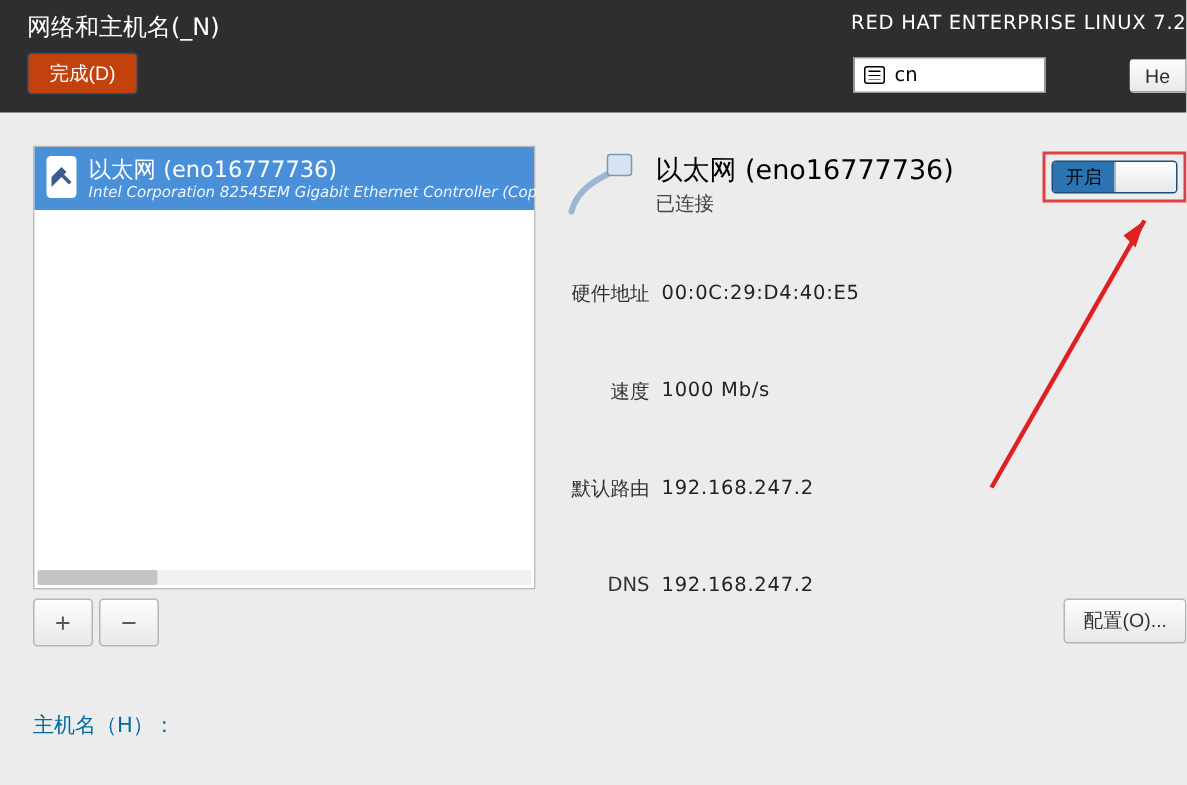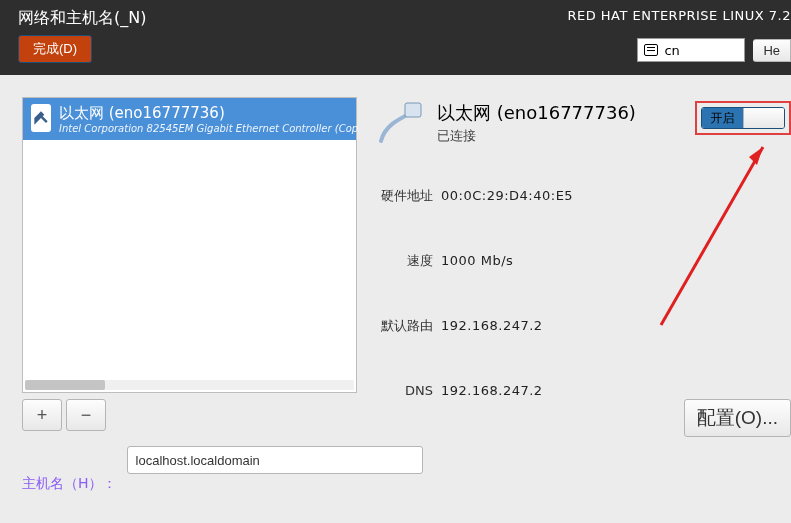--- a/index.html
+++ b/index.html
@@ -4,24 +4,24 @@
 <style>
   * { box-sizing: border-box; margin: 0; padding: 0; }
   html, body { width: 791px; height: 523px; overflow: hidden; font-family: "DejaVu Sans", "Cantarell", sans-serif; font-size: 13px; background: #ececec; }
   
   .topbar { background: #2e2e2e; color: #fff; height: 75px; padding: 8px 8px 0 18px; position: relative; }
   .title { font-size: 16px; font-weight: normal; margin-bottom: 6px; }
   .done-btn { background: #c2410c; border: 1px solid #1a4f7a; color: #fff; padding: 4px 14px; border-radius: 3px; font-size: 13px; cursor: pointer; }
   .top-right { position: absolute; right: 0; top: 8px; text-align: right; width: 300px; }
   .distro { font-size: 13px; letter-spacing: 0.5px; margin-bottom: 6px; font-weight: normal; }
   .rightrow { display: flex; gap: 8px; justify-content: flex-end; align-items: center; position: absolute; right: 0; top: 38px; }
-  .lang-ind { background: #fff; border: 1px solid #999; height: 24px; width: 108px; display: flex; align-items: center; padding: 0 6px; gap: 6px; color: #000; font-size: 13px; }
+  .lang-ind { background: #fff; border: 1px solid #999; height: 24px; width: 128px; display: flex; align-items: center; padding: 0 6px; gap: 6px; color: #000; font-size: 13px; }
   .kb-icon { display:inline-block; width:14px; height:12px; border:1px solid #000; border-radius:2px; position:relative; }
   .kb-icon::after { content:""; position:absolute; inset:2px; background:repeating-linear-gradient(to bottom, #000 0 1px, transparent 1px 3px); }
-  .help-btn { background: linear-gradient(#fdfdfd,#e8e8e8); border: 1px solid #b5b5b5; border-left:none; border-radius: 3px 0 0 3px; color: #2e2e2e; padding: 3px 10px; font-size: 13px; cursor: pointer; }
+  .help-btn { background: linear-gradient(#fdfdfd,#e8e8e8); border: 1px solid #b5b5b5; border-left:none; border-radius: 3px 0 0 3px; color: #2e2e2e; padding: 3px 10px; font-size: 13px; cursor: pointer; margin-left: 48px; }
 
   .body-area { padding: 22px 0 0 22px; display: flex; gap: 18px; }
   
   .left-col { width: 335px; }
   .net-list { border: 1px solid #bdbdbd; background: #fff; height: 296px; position: relative; }
   .net-item { background: #4a90d9; color: #fff; padding: 6px 8px; display: flex; gap: 8px; align-items: flex-start; }
   .net-icon { width: 28px; height: 28px; background: #fff; border-radius: 3px; display:flex; align-items:center; justify-content:center; }
   .plug-svg { width:20px; height:20px; }
   .net-item-text .nm { font-size: 15px; }
   .net-item-text .sub { font-size: 10px; opacity: .9; white-space: nowrap; overflow: hidden; font-style: italic; }
@@ -42,24 +42,24 @@
   .toggle-on { background:#2b74b1; flex:0 0 50%; display:flex; align-items:center; justify-content:center; }
   .toggle-knob { background: linear-gradient(#fdfdfd,#e8e8e8); flex:1; border-left:1px solid #b5b5b5; }
   
   .arrow-svg { position:absolute; top: 38px; right: 10px; width: 130px; height: 200px; }
   
   .details { margin-top: 26px; }
   .details-row { display: flex; height: 29px; align-items: center; margin-top: 36px; }
   .details-row .lbl { width: 58px; text-align: right; color: #333; font-size: 13px; }
   .details-row .val { padding-left: 8px; letter-spacing: 0.5px; color: #222; }
   
-  .config-btn { position:absolute; right:0; top: 302px; background: linear-gradient(#fdfdfd,#e8e8e8); border: 1px solid #b5b5b5; border-radius: 3px; padding: 5px 12px; font-size: 19px; cursor:pointer; color:#333; }
+  .config-btn { position:absolute; right:0; top: 302px; background: linear-gradient(#fdfdfd,#e8e8e8); border: 1px solid #b5b5b5; border-radius: 3px; padding: 5px 12px; font-size: 13px; cursor:pointer; color:#333; }
   
   .host-row { position:absolute; left:22px; bottom: 30px; display:flex; align-items:center; gap: 10px; }
-  .host-lbl { font-size: 14px; color:#8b5cf6;margin-top:48px; }
+  .host-lbl { font-size: 14px; color:#0369a1;margin-top:48px; }
   .host-input { width: 296px; height: 28px; border: 1px solid #b5b5b5; border-radius: 3px; padding: 0 8px; font-size: 13px; color:#333; }
 </style>
 </head>
 <body>
 
 <div class="topbar">
   <div class="title">网络和主机名(_N)</div>
   <button class="done-btn">完成(D)</button>
   <div class="top-right">
     <div class="distro">RED HAT ENTERPRISE LINUX 7.2</div>
@@ -137,14 +137,13 @@
           <div class="val">192.168.247.2</div>
         </div>
     </div>
 
     <button class="config-btn">配置(O)...</button>
   </div>
 </div>
 
 <div class="host-row">
   <span class="host-lbl">主机名（H）：</span>
-  <input class="host-input" value="localhost.localdomain" style="">
 </div>
 
 </body></html>

